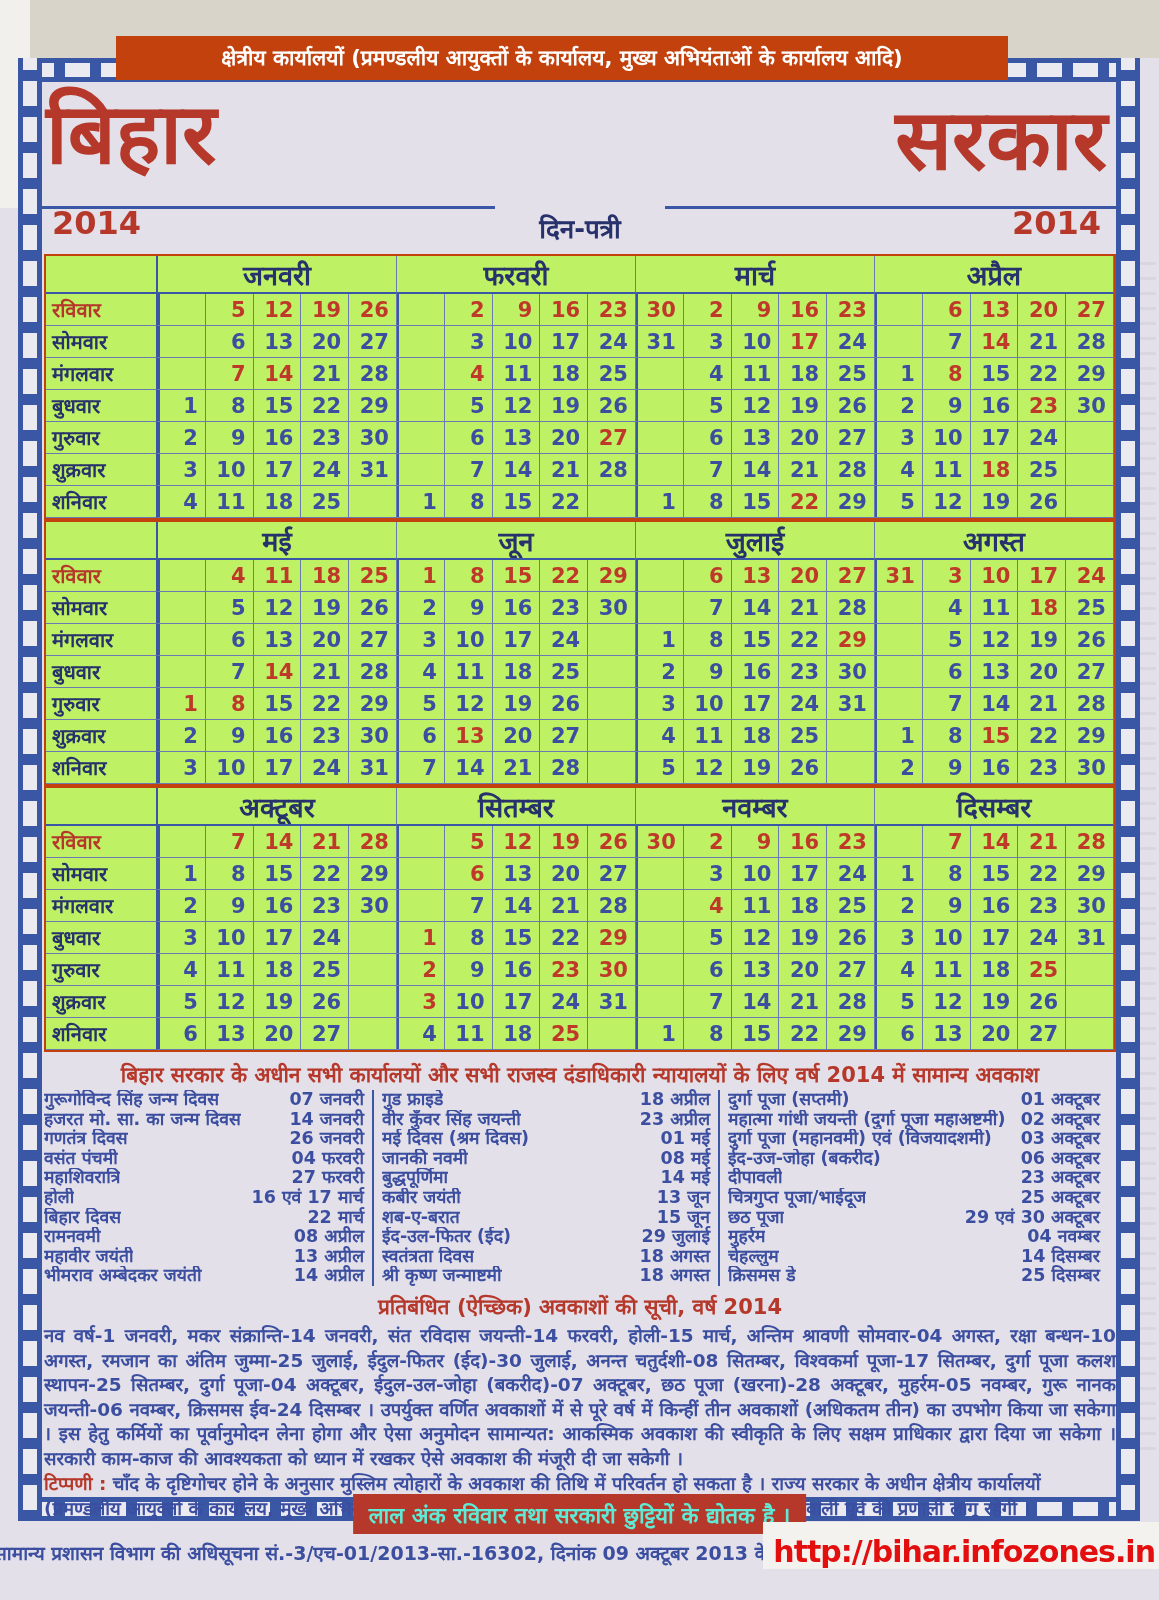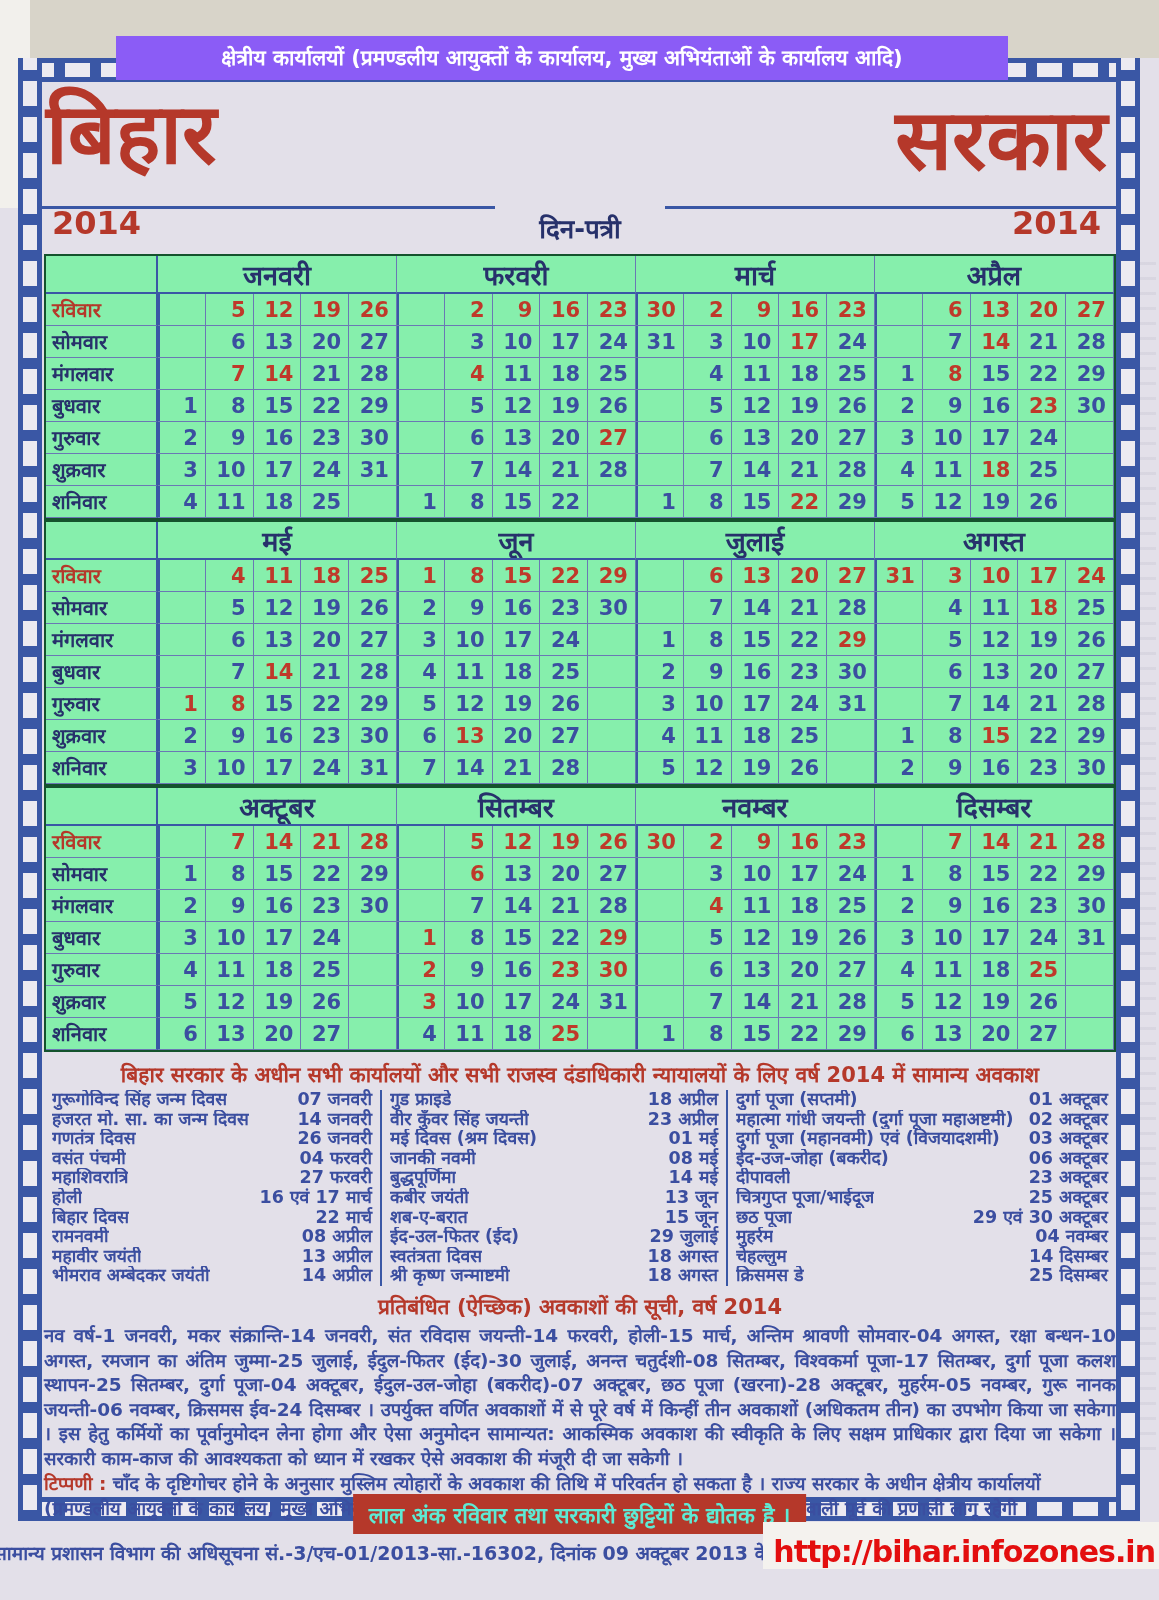--- a/index.html
+++ b/index.html
@@ -17,57 +17,57 @@
         background:repeating-linear-gradient(90deg,#3a57a5 0 11px,#eceaf1 11px 36px);}
   .fs.v{width:24px;border-left:5px solid #3a57a5;border-right:5px solid #3a57a5;
         background:repeating-linear-gradient(0deg,#3a57a5 0 11px,#eceaf1 11px 36px);}
   .fs.top{left:18px;top:58px;width:1122px;}
   .fs.bottom{left:18px;top:1497px;width:1122px;}
   .fs.left{left:18px;top:58px;height:1463px;}
   .fs.right{left:1116px;top:58px;height:1463px;}
 
   .top-banner{
     position:absolute;left:116px;top:36px;width:892px;height:44px;z-index:2;
-    background:#8b5cf6;color:#fff;font-size:21px;line-height:44px;text-align:center;
+    background:#c2410c;color:#fff;font-size:21px;line-height:44px;text-align:center;
   }
   .title-big{position:absolute;color:#b5382a;font-size:84px;line-height:96px;z-index:2;}
   .title-left{left:46px;top:86px;}
   .title-right{right:52px;top:92px;}
   .center-head{position:absolute;left:330px;top:100px;width:500px;text-align:center;z-index:2;}
   .gov-label{color:#b5382a;font-size:24px;}
   .gov-name{color:#27316b;font-size:30px;margin-top:14px;}
   .din-patri{position:absolute;left:330px;top:210px;width:500px;text-align:center;color:#27316b;font-size:26px;z-index:2;}
   .hline{position:absolute;height:3px;background:#3a57a5;top:206px;z-index:1;}
   .hline.l{left:40px;width:455px;}
   .hline.r{left:665px;width:452px;}
   .year{position:absolute;top:204px;color:#b5382a;font-size:32px;z-index:2;}
   .year.l{left:52px;}
   .year.r{right:58px;}
 
   
   .calendar{position:absolute;left:44px;top:254px;width:1072px;z-index:2;}
   .quarter{
     display:grid;grid-template-columns:112px repeat(20,1fr);
     grid-template-rows:38px repeat(7,1fr);
-    height:266px;border:2px solid #14532d;box-sizing:border-box;background:#86efac;
+    height:266px;border:2px solid #c2410c;box-sizing:border-box;background:#bef264;
   }
   .cell{border-right:1px solid #6a78b4;border-bottom:1px solid #6a78b4;
         display:flex;align-items:center;box-sizing:border-box;overflow:hidden;}
   .cell.head{border-bottom:2px solid #3a57a5;}
   .cell.mh{grid-column:span 5;justify-content:center;color:#27316b;font-size:27px;}
   .cell.lab{padding-left:6px;color:#27316b;font-size:20px;border-right:2px solid #3a57a5;text-align:right;}
   .cell.lab.sun{color:#b5382a;}
   .cell.num{justify-content:flex-end;padding-right:7px;color:#3b4ea0;font-size:21px;}
   .cell.num.red{color:#bf392a;}
   .cell.ms{box-shadow:inset 2px 0 0 #3a57a5;}
 
   
   .hol-head{position:absolute;left:44px;top:1060px;width:1072px;text-align:center;
             color:#b5382a;font-size:21px;z-index:2;}
-  .hol-cols{position:absolute;left:44px;top:1090px;width:1072px;display:flex;z-index:2;}
+  .hol-cols{position:absolute;left:36px;top:1090px;width:1072px;display:flex;z-index:2;}
   .hol-col{box-sizing:border-box;padding:0 8px;}
   .hol-col.c1{width:338px;border-right:2px solid #3a57a5;}
   .hol-col.c2{width:346px;border-right:2px solid #3a57a5;}
   .hol-col.c3{width:388px;}
   .hol-row{display:flex;justify-content:space-between;color:#3b4ea0;font-size:17.5px;line-height:19.6px;white-space:nowrap;}
   .hol-row .hn{overflow:hidden;text-overflow:clip;margin-right:6px;}
 
   
   .flow{position:absolute;left:44px;top:1292px;width:1072px;z-index:2;color:#3b4ea0;}
   .res-head{text-align:center;color:#b5382a;font-size:21px;margin-bottom:4px;}

